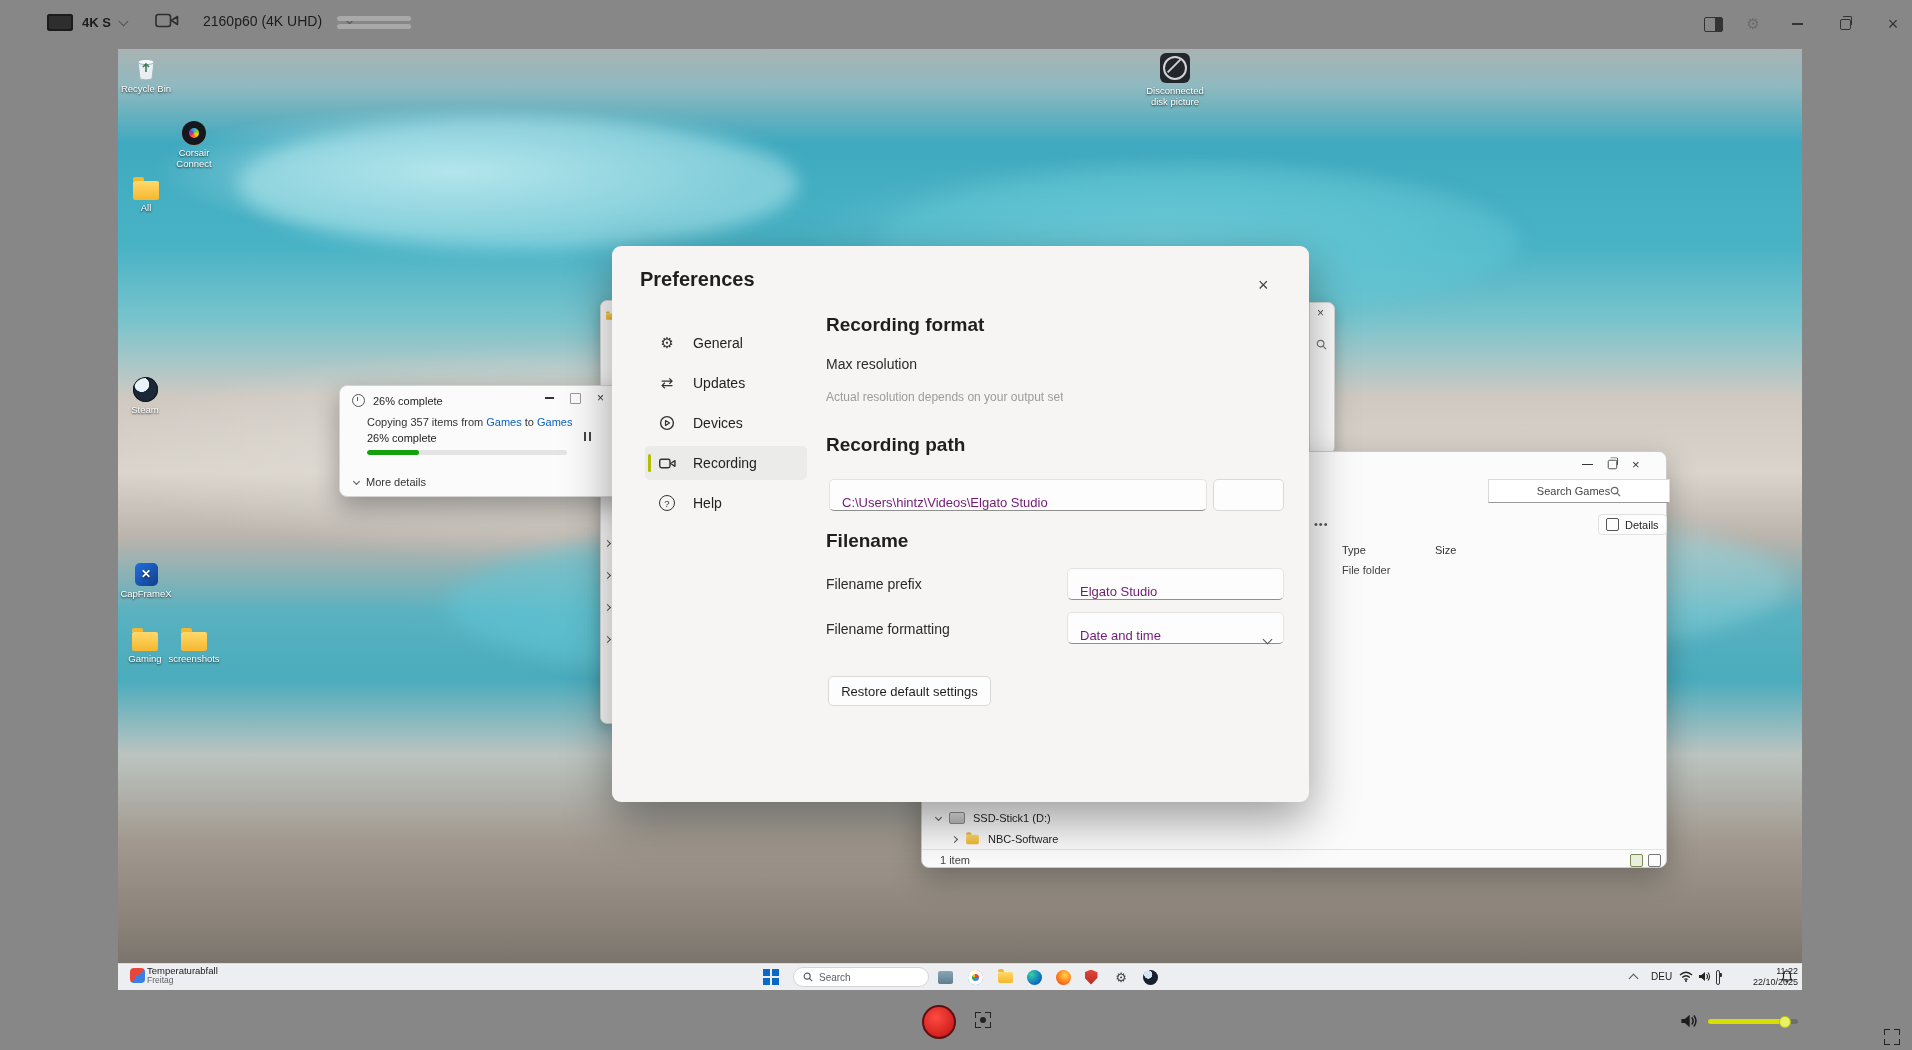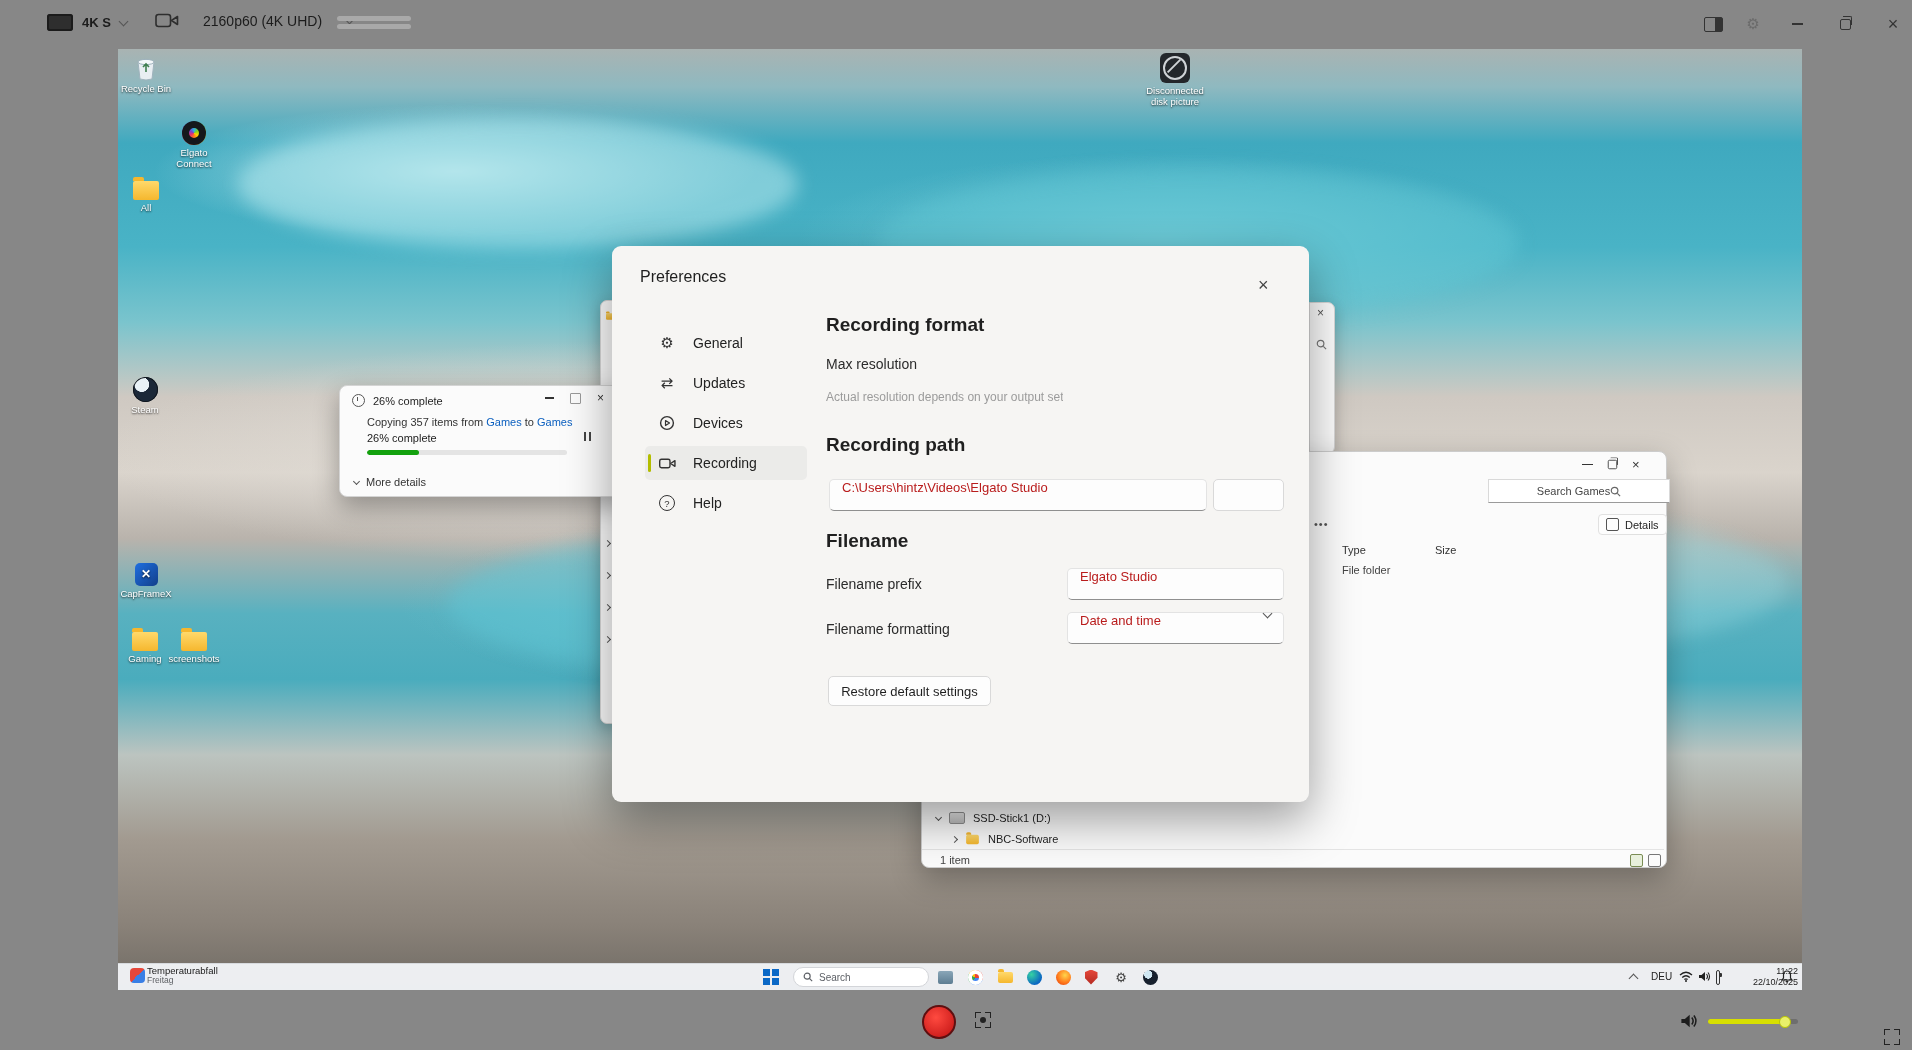--- a/index.html
+++ b/index.html
@@ -84,31 +84,31 @@
   .winlogo i{background:#0a68c6}
   .searchpill{position:absolute;background:#fff;border:1px solid #d3d5d9;border-radius:10px;display:flex;align-items:center;gap:6px;padding:0 9px;color:#5d6066}
   .circico{border-radius:50%}
   .shieldico{width:13px;height:15px;background:linear-gradient(#e5473a,#b32a22);clip-path:polygon(50% 0,100% 18%,100% 55%,50% 100%,0 55%,0 18%)}
   .batt{width:16px;height:9px;border:1.1px solid #333;border-radius:2px;position:relative;background:#333;background-clip:content-box;padding:1.2px}
   .batt::after{content:"";position:absolute;right:-3px;top:2px;width:2px;height:4px;background:#333;border-radius:0 1px 1px 0}
 
   
   .prefs{position:absolute;left:612px;top:246px;width:697px;height:556px;background:#f6f5f3;border-radius:9px;
          box-shadow:0 18px 48px rgba(0,0,0,.38)}
-  .prefs h1{margin:0;font-size:16px;font-weight:400}
+  .prefs h1{margin:0;font-size:20px;font-weight:700}
   .prefs h2{margin:0;font-size:19px;font-weight:700}
   .sideitem{position:absolute;left:33px;width:162px;height:34px;display:flex;align-items:center;gap:17px;padding-left:13px;box-sizing:border-box;font-size:14px;color:#222;border-radius:5px}
   .sideitem.sel{background:#ebebe9}
   .accent{position:absolute;left:3px;top:8px;width:3px;height:18px;border-radius:2px;background:#b3bd00}
   .sideico{width:18px;display:flex;justify-content:center;color:#333;font-size:15px}
   .qcirc{width:14px;height:14px;border:1.3px solid #333;border-radius:50%;font-size:9.5px;display:flex;align-items:center;justify-content:center;color:#333}
   .lbl{font-size:14px;color:#2b2b2b}
   .hint{font-size:12px;color:#9b9b9b;white-space:nowrap;overflow:hidden}
   .field{position:absolute;background:#fdfdfd;border:1px solid #e3e3e3;border-bottom-color:#8f8f8f;border-radius:5px;
-         font-size:13px;color:#b91c1c;display:flex;align-items:flex-start;padding:0 12px;box-sizing:border-box}
+         font-size:13px;color:#701a75;display:flex;align-items:flex-end;padding:0 12px;box-sizing:border-box}
   .btn{position:absolute;background:#fdfdfd;border:1px solid #d9d9d9;border-radius:5px;font-size:13px;color:#1f1f1f;
        display:flex;align-items:center;justify-content:center;box-sizing:border-box}
   .menu{position:absolute;left:451px;top:114px;width:221px;height:146px;background:#fafafa;border:1px solid #e0e0e0;
         border-radius:8px;box-shadow:0 10px 26px rgba(0,0,0,.22);z-index:40;padding:2px 0;box-sizing:border-box}
   .mitem{position:relative;height:35px;display:flex;align-items:center;padding-left:17px;font-size:14px;color:#1b1b1b;margin:0 3px;border-radius:5px}
   .mitem.sel{background:#f0f0ee}
   .mitem.sel .maccent{position:absolute;left:3px;top:9px;width:3px;height:16px;border-radius:2px;background:#b3bd00}
   .copyr{position:absolute;width:100%;text-align:center;font-size:12px;color:#8f8f8f}
 
   
@@ -172,21 +172,21 @@
     <div class="dicon" style="left:-2px;top:6px">
       <svg width="24" height="26" viewBox="0 0 24 26">
         <path d="M4 7 L20 7 L18 24 Q12 26 6 24 Z" fill="#e8eef2" stroke="#9fb3bd" stroke-width="1"></path>
         <ellipse cx="12" cy="7" rx="8" ry="2.6" fill="#f4f8fa" stroke="#9fb3bd" stroke-width="1"></ellipse>
         <path d="M9 12 l3 -3 l3 3 M12 9 v8" stroke="#3f7f4f" stroke-width="1.6" fill="none"></path>
       </svg>
       <span>Recycle Bin</span>
     </div>
     <div class="dicon" style="left:46px;top:72px">
       <span style="width:24px;height:24px;border-radius:50%;background:conic-gradient(#2bb3e6,#7fd320,#ffd400,#ff7a1c,#e6336b,#7a3fd1,#2bb3e6);box-shadow:inset 0 0 0 7px #15181c"></span>
-      <span>Elgato Connect</span>
+      <span>Corsair Connect</span>
     </div>
     <div class="dicon" style="left:-2px;top:132px">
       <span class="folder lg"></span>
       <span>All</span>
     </div>
     <div class="dicon" style="left:-3px;top:328px">
       <span style="width:25px;height:25px;border-radius:50%;background:radial-gradient(circle at 35% 30%, #e9f2f7 0 30%, #1b2838 32%);box-shadow:inset 0 0 0 1px #10161d"></span>
       <span>Steam</span>
     </div>
     <div class="dicon" style="left:-2px;top:514px">

